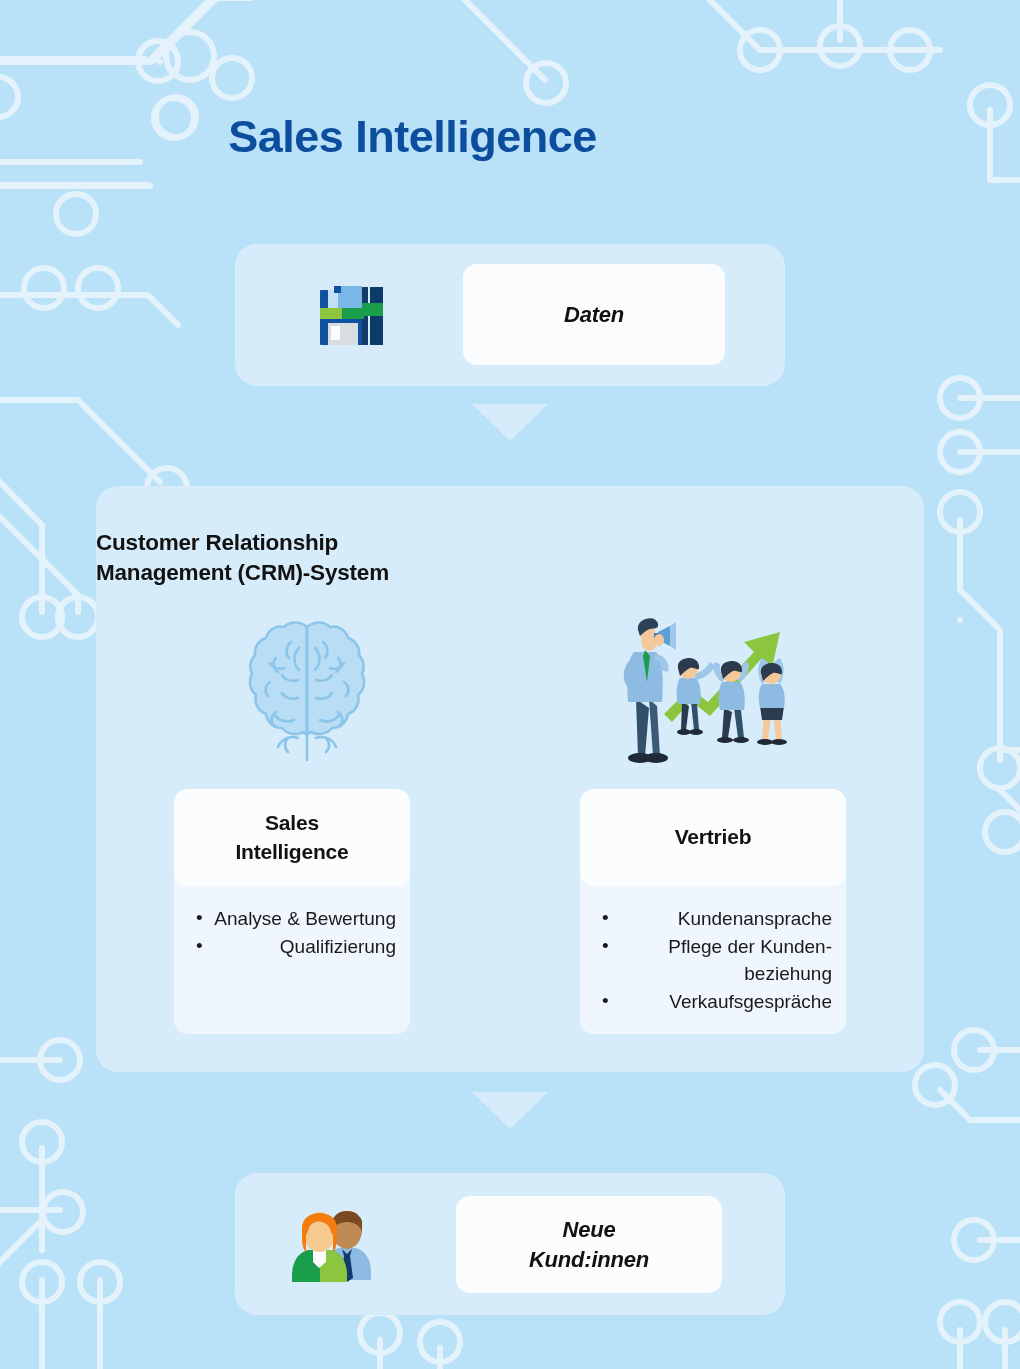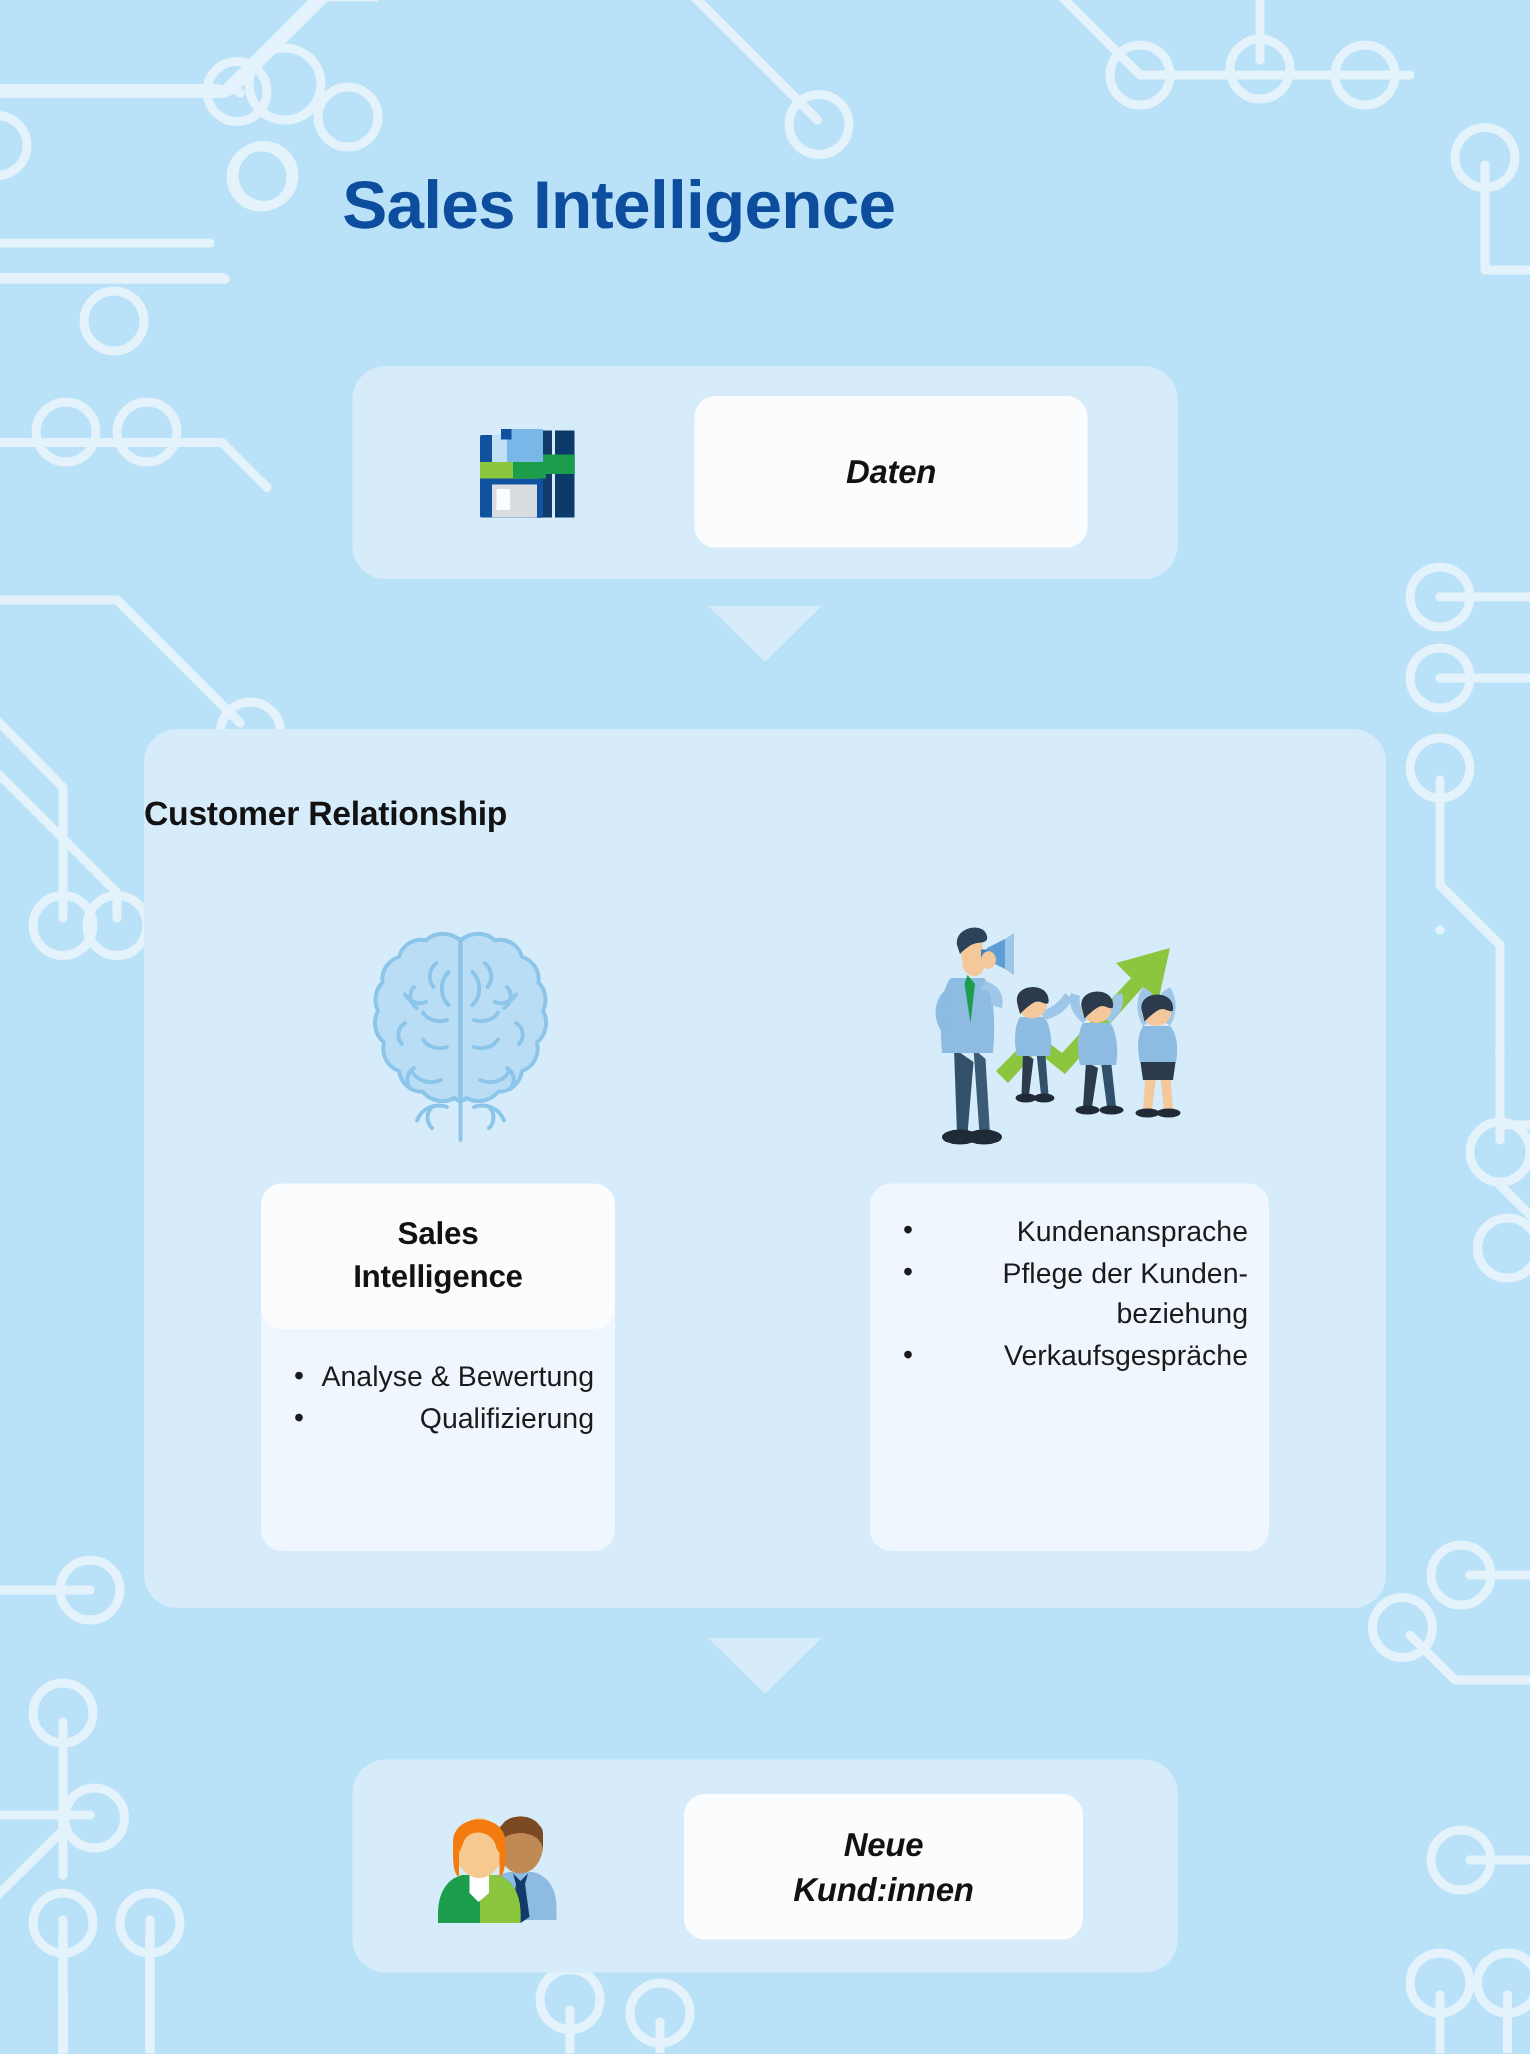--- a/index.html
+++ b/index.html
@@ -334,20 +334,21 @@
   <div class="whitecard" id="daten-card">
     <span>Daten</span>
   </div>
 
   <div class="arrow-down" id="arrow-top"></div>
 
   <div class="panel" id="crm-panel"></div>
 
   <div id="crm-title">
     <div>Customer Relationship</div>
+    <div>Management (CRM)-System</div>
   </div>
 
   <svg id="brain-icon" viewBox="0 0 122 146" xmlns="http://www.w3.org/2000/svg">
     <g fill="#b9ddf5" stroke="#8cc5ea" stroke-width="2.6" stroke-linecap="round" stroke-linejoin="round">
       <path d="M61 7c-7-6-17-6-23 0-8-2-16 3-18 11-7 2-12 9-11 17-5 5-6 13-3 19-4 7-2 16 4 21-2 8 2 16 10 19 1 8 8 14 16 14 5 6 14 8 21 4 2 2 3 2 4 2V7z"></path>
       <path d="M61 7c7-6 17-6 23 0 8-2 16 3 18 11 7 2 12 9 11 17 5 5 6 13 3 19 4 7 2 16-4 21 2 8-2 16-10 19-1 8-8 14-16 14-5 6-14 8-21 4-2 2-3 2-4 2V7z"></path>
     </g>
     <g fill="none" stroke="#8cc5ea" stroke-width="2.6" stroke-linecap="round" stroke-linejoin="round">
       <line x1="61" y1="6" x2="61" y2="140"></line>
       <path d="M45 22c-5 4-6 11-2 16"></path>
@@ -440,20 +441,25 @@
         <div>Intelligence</div>
       </div>
     </div>
     <ul class="feature-list">
       <li>Analyse &amp; Bewertung</li>
       <li>Qualifizierung</li>
     </ul>
   </div>
 
   <div class="feature-card" id="card-vt">
+    <div class="feature-head">
+      <div>
+        <div>Vertrieb</div>
+      </div>
+    </div>
     <ul class="feature-list">
       <li>Kundenansprache</li>
       <li>Pflege der Kunden-beziehung</li>
       <li>Verkaufsgespräche</li>
     </ul>
   </div>
 
   <div class="arrow-down" id="arrow-bottom"></div>
 
   <div class="panel" id="bottom-panel"></div>

